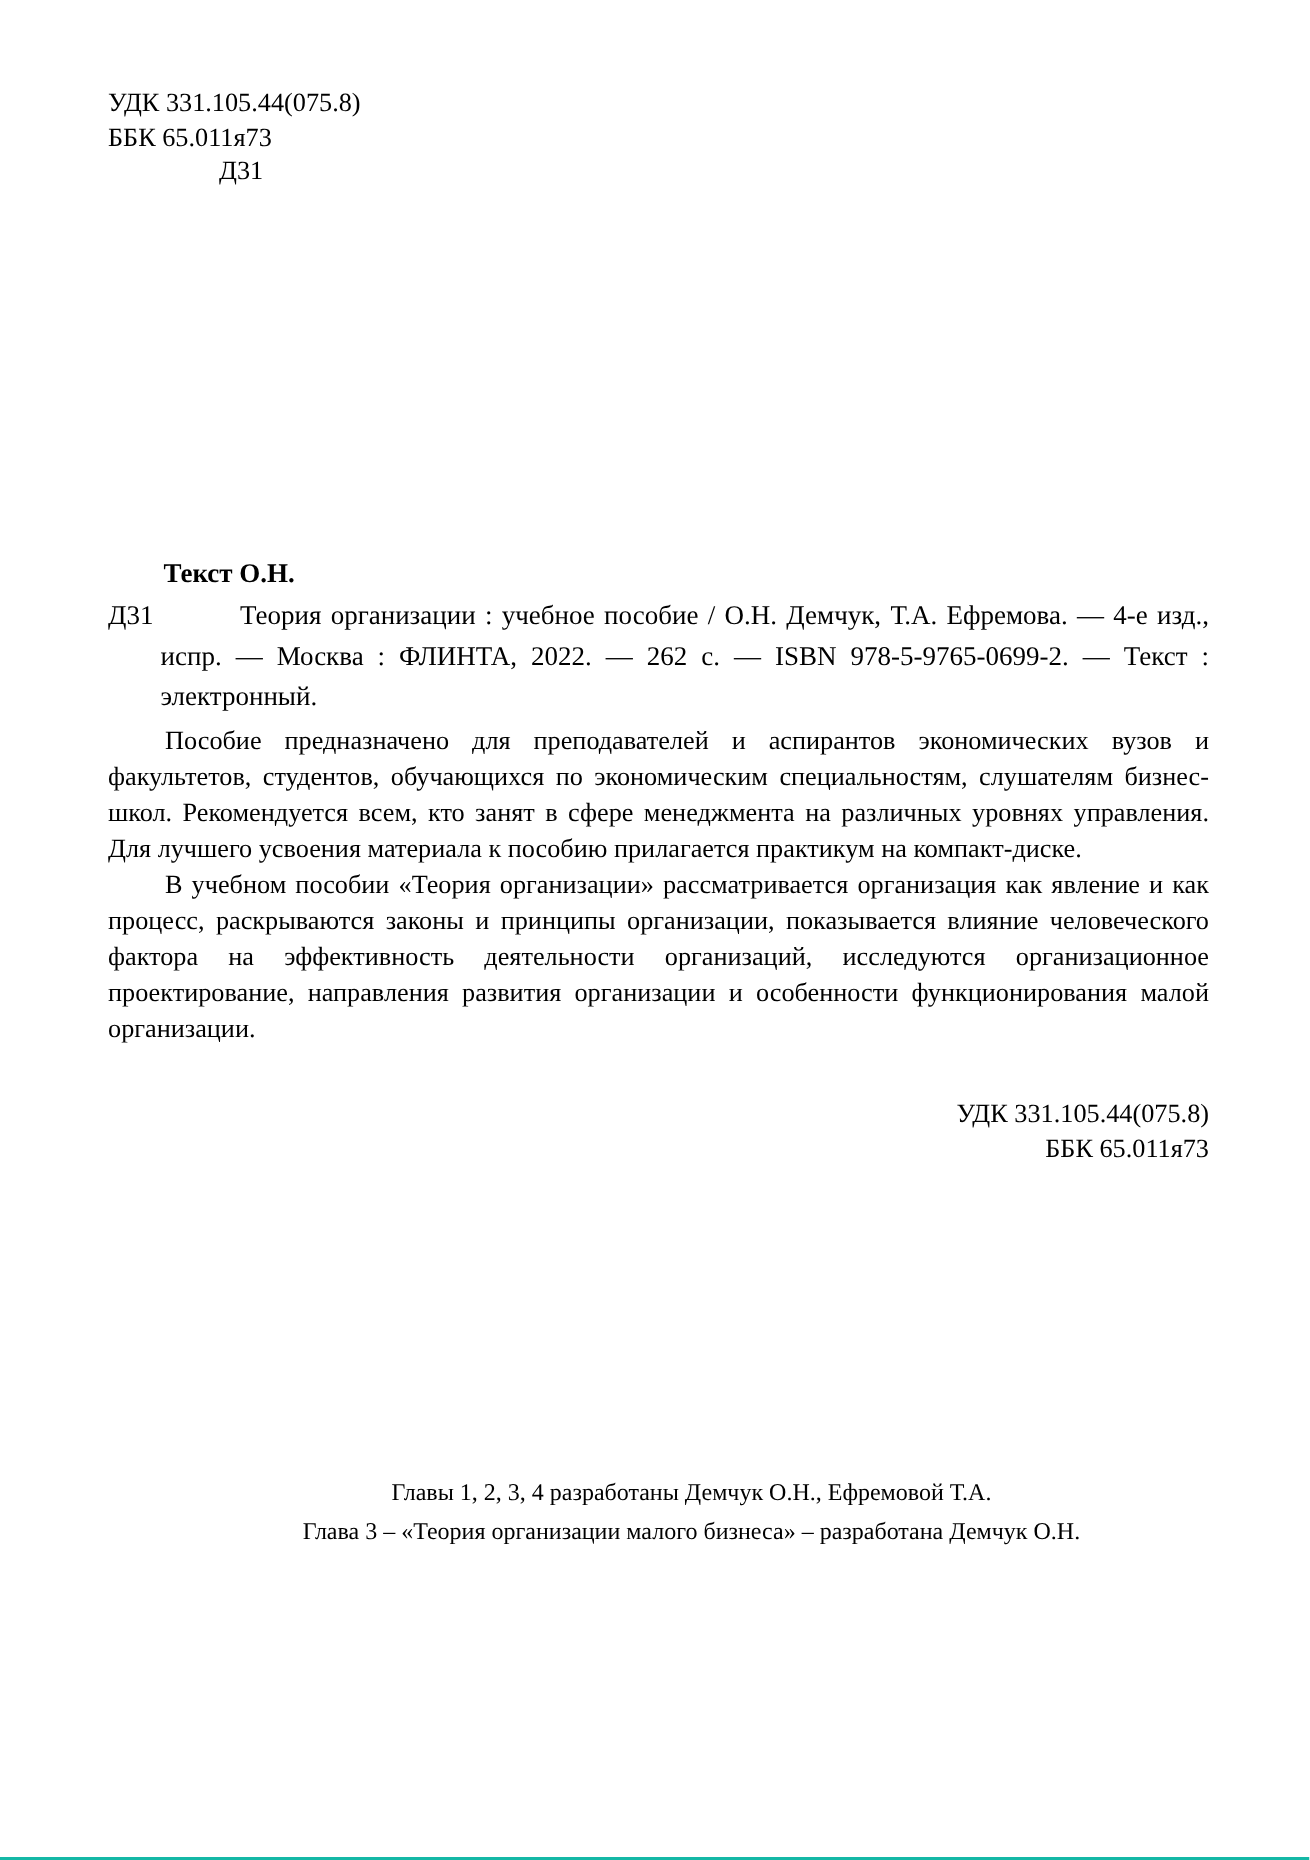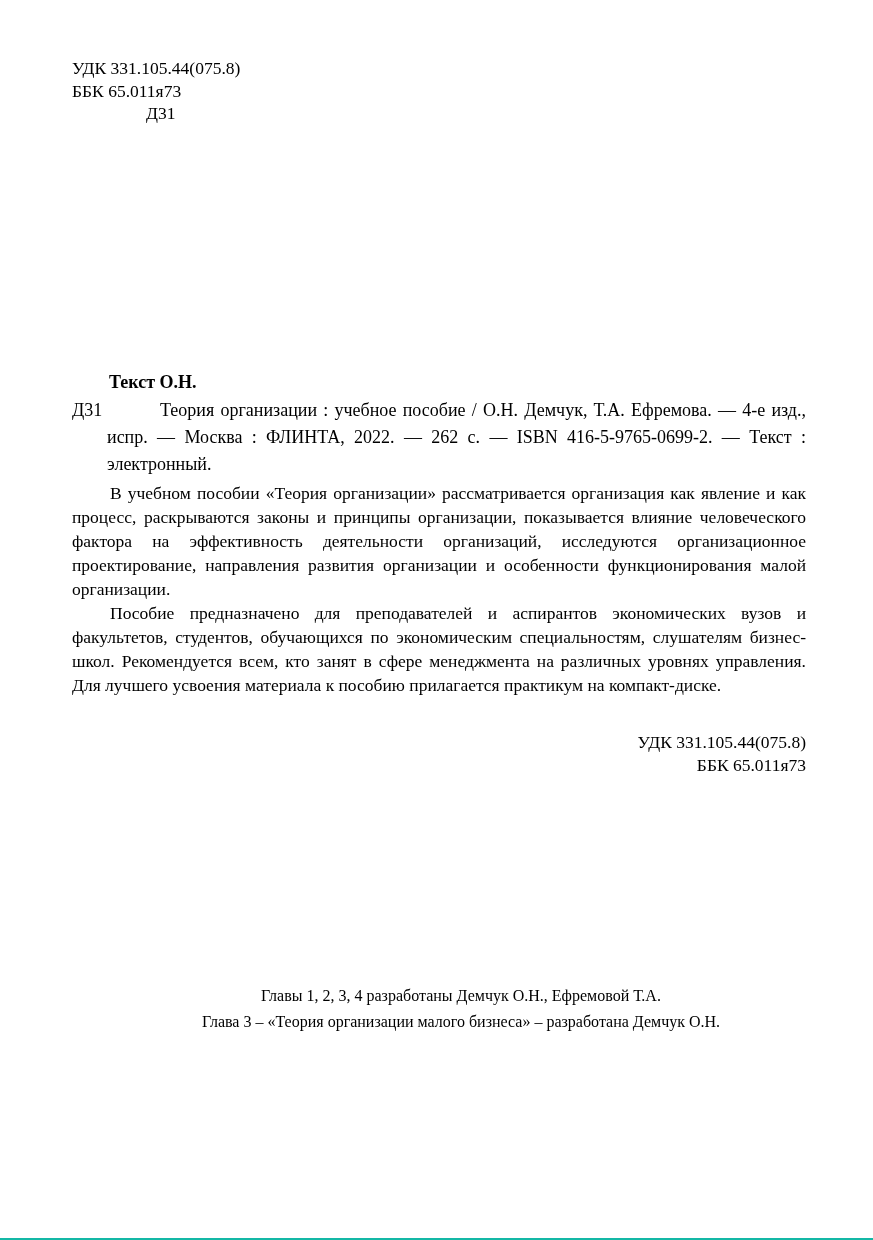--- a/index.html
+++ b/index.html
@@ -104,26 +104,26 @@
   <div class="top-block">
     <div>УДК 331.105.44(075.8)</div>
     <div>ББК  65.011я73</div>
     <div class="code-line">Д31</div>
   </div>
 
   <div class="author-heading">Текст О.Н.</div>
 
   <div class="catalog-entry">
     <span class="entry-code">Д31</span>
-    <p class="entry-text">Теория организации : учебное пособие / О.Н. Демчук, Т.А. Ефремова. — 4-е изд., испр. — Москва : ФЛИНТА, 2022. — 262 с. — ISBN 416-5-9765-0699-2. — Текст : электронный.</p>
+    <p class="entry-text">Теория организации : учебное пособие / О.Н. Демчук, Т.А. Ефремова. — 4-е изд., испр. — Москва : ФЛИНТА, 2022. — 262 с. — ISBN 978-5-9765-0699-2. — Текст : электронный.</p>
   </div>
 
   <div class="annotation">
+    <p>Пособие предназначено для преподавателей и аспирантов экономических вузов и факультетов, студентов, обучающихся по экономическим специальностям, слушателям бизнес-школ. Рекомендуется всем, кто занят в сфере менеджмента на различных уровнях управления. Для лучшего усвоения материала к пособию прилагается практикум на компакт-диске.</p>
     <p>В учебном пособии «Теория организации» рассматривается организация как явление и как процесс, раскрываются законы и принципы организации, показывается влияние человеческого фактора на эффективность деятельности организаций, исследуются организационное проектирование, направления развития организации и особенности функционирования малой организации.</p>
-    <p>Пособие предназначено для преподавателей и аспирантов экономических вузов и факультетов, студентов, обучающихся по экономическим специальностям, слушателям бизнес-школ. Рекомендуется всем, кто занят в сфере менеджмента на различных уровнях управления. Для лучшего усвоения материала к пособию прилагается практикум на компакт-диске.</p>
   </div>
 
   <div class="right-codes">
     <div>УДК 331.105.44(075.8)</div>
     <div>ББК  65.011я73</div>
   </div>
 
   <div class="chapters">
     <div>Главы 1, 2, 3, 4 разработаны Демчук О.Н., Ефремовой Т.А.</div>
     <div>Глава 3 – «Теория организации малого бизнеса» – разработана Демчук О.Н.</div>

